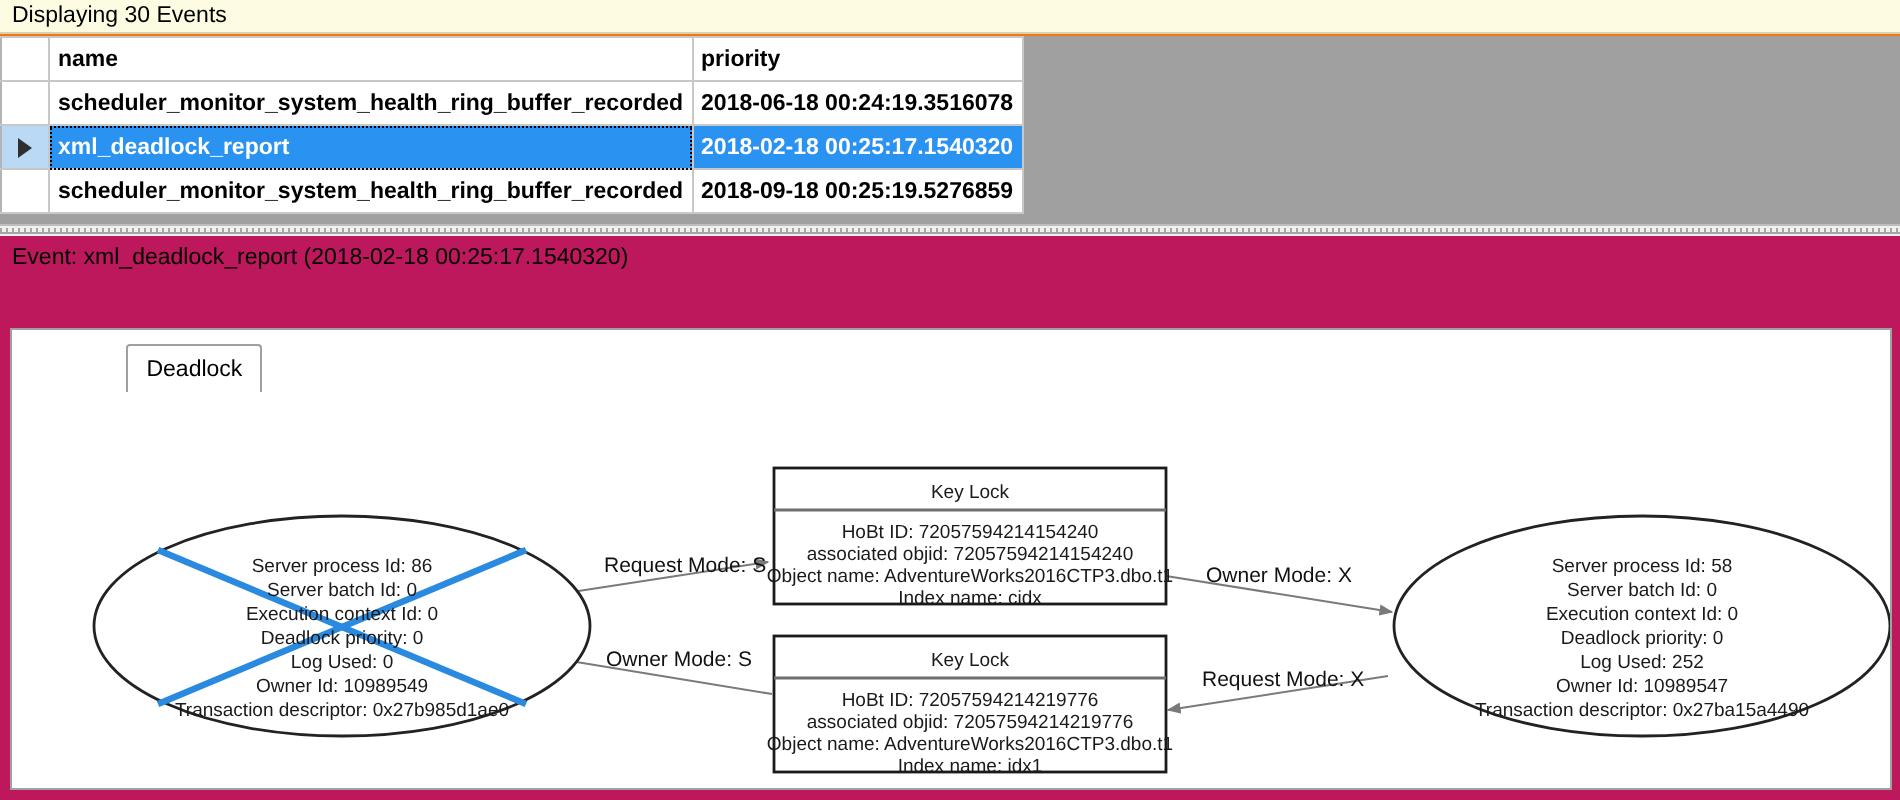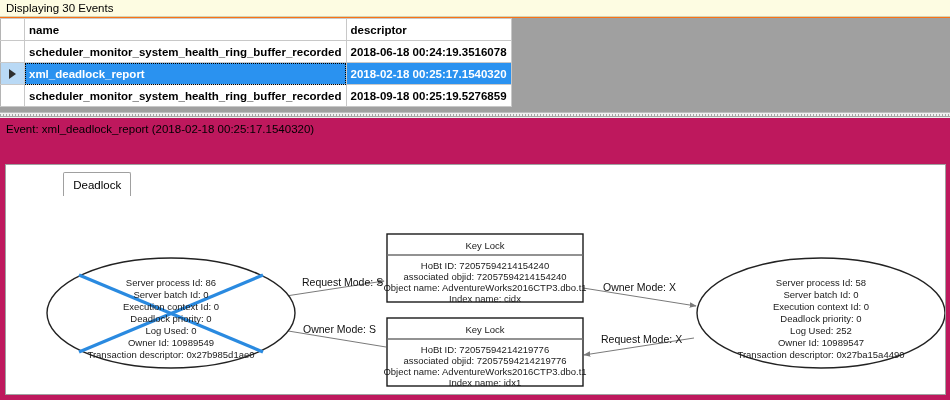--- a/index.html
+++ b/index.html
@@ -154,21 +154,21 @@
       <table class="events-grid">
         <colgroup>
           <col class="c-sel">
             <col class="c-name">
             <col class="c-ts">
         </colgroup>
         <thead>
           <tr>
             <th></th>
             <th>name</th>
-            <th>descriptor</th>
+            <th>priority</th>
           </tr>
         </thead>
         <tbody>
           <tr>
             <td class="cell-sel"></td>
             <td class="cell-name">scheduler_monitor_system_health_ring_buffer_recorded</td>
             <td class="cell-ts">2018-06-18 00:24:19.3516078</td>
           </tr>
           <tr class="row-selected">
             <td class="cell-sel">

